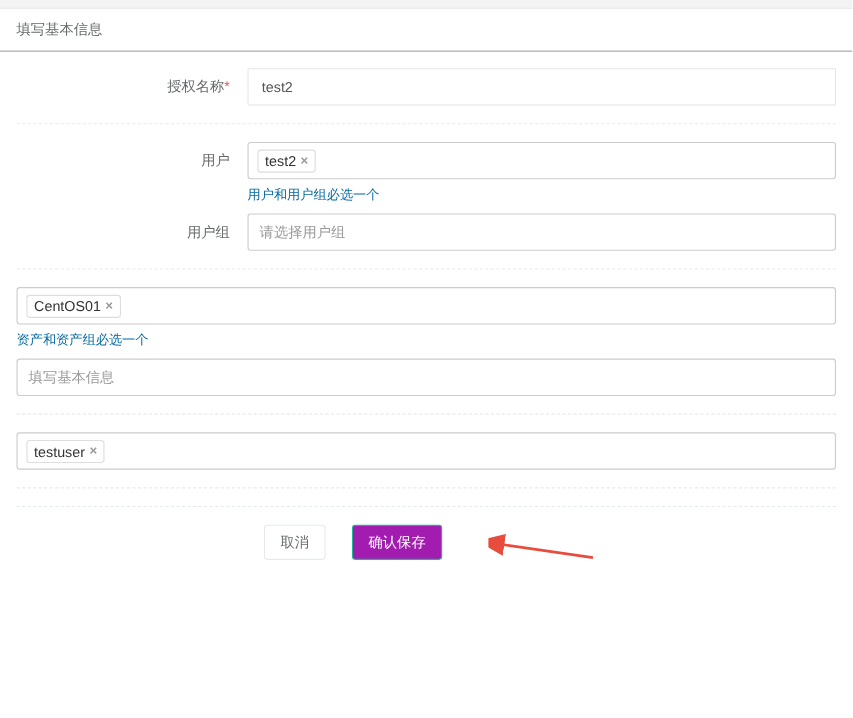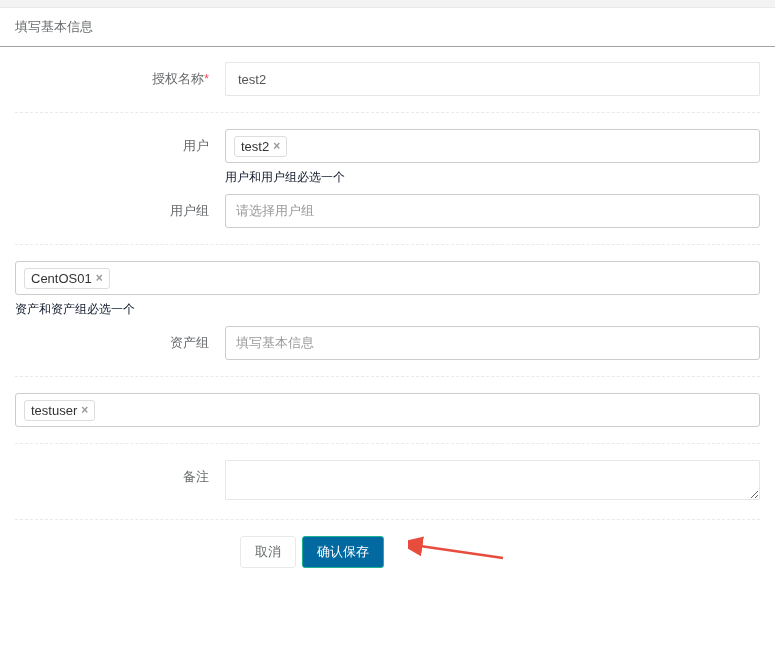--- a/index.html
+++ b/index.html
@@ -77,62 +77,62 @@
       color: #333;
     }
     .tag-close {
       margin-left: 4px;
       color: #999;
       cursor: pointer;
       font-weight: bold;
       font-size: 12px;
     }
     .help-text {
-      color: #0f172a;
+      color: #0369a1;
       font-size: 12px;
       margin-top: 6px;
     }
     .divider {
       height: 1px;
       border-top: 1px dashed #e7eaec;
       margin: 16px 15px;
     }
     .textarea {
       width: 100%;
       height: 40px;
       border: 1px solid #e5e6e7;
       border-radius: 1px;
       padding: 6px 12px;
       font-size: 13px;
       font-family: inherit;
       resize: vertical;
     }
     .btn-row {
       display: flex;
-      align-items: flex-start;
+      align-items: flex-end;
       padding-left: 240px;
       margin-top: 6px;
-      gap: 6px;
+      gap: 24px;
     }
     .btn {
       display: inline-block;
       padding: 6px 14px;
       font-size: 13px;
       border-radius: 3px;
       cursor: pointer;
       border: 1px solid transparent;
       font-family: inherit;
     }
     .btn-default {
       background: #fff;
       border-color: #e7eaec;
       color: #676a6c;
     }
     .btn-primary {
-      background: #0369a1;
+      background: #a21caf;
       border-color: #1ab394;
       color: #fff;
     }
     .arrow-svg { margin-left: 18px; }
   </style>
 </head>
 <body>
 
 <div class="top-bar"></div>
 
@@ -179,47 +179,40 @@
         <span class="tag">
           <span>CentOS01</span>
           <span class="tag-close">×</span>
         </span>
       </div>
       <div class="help-text">资产和资产组必选一个</div>
     </div>
   </div>
 
   <div class="form-row">
-    <div class="form-label">资产组</div>
     <div class="form-control-wrap">
       <div class="select-box placeholder">填写基本信息</div>
     </div>
   </div>
 
   <div class="divider"></div>
 
   <div class="form-row">
     <div class="form-control-wrap">
       <div class="select-box">
         <span class="tag">
           <span>testuser</span>
           <span class="tag-close">×</span>
         </span>
       </div>
     </div>
   </div>
 
   <div class="divider"></div>
 
-  <div class="form-row">
-    <div class="form-label">备注</div>
-    <div class="form-control-wrap">
-      <textarea class="textarea" style=""></textarea>
-    </div>
-  </div>
 
   <div class="divider"></div>
 
   <div class="btn-row">
     <button class="btn btn-default">取消</button>
     <button class="btn btn-primary">确认保存</button>
     <svg class="arrow-svg" width="100" height="24">
       <defs>
         <marker id="ah" markerWidth="10" markerHeight="8" refX="1" refY="4" orient="auto">
           <polygon points="0 0, 10 4, 0 8" fill="#e74c3c"></polygon>

